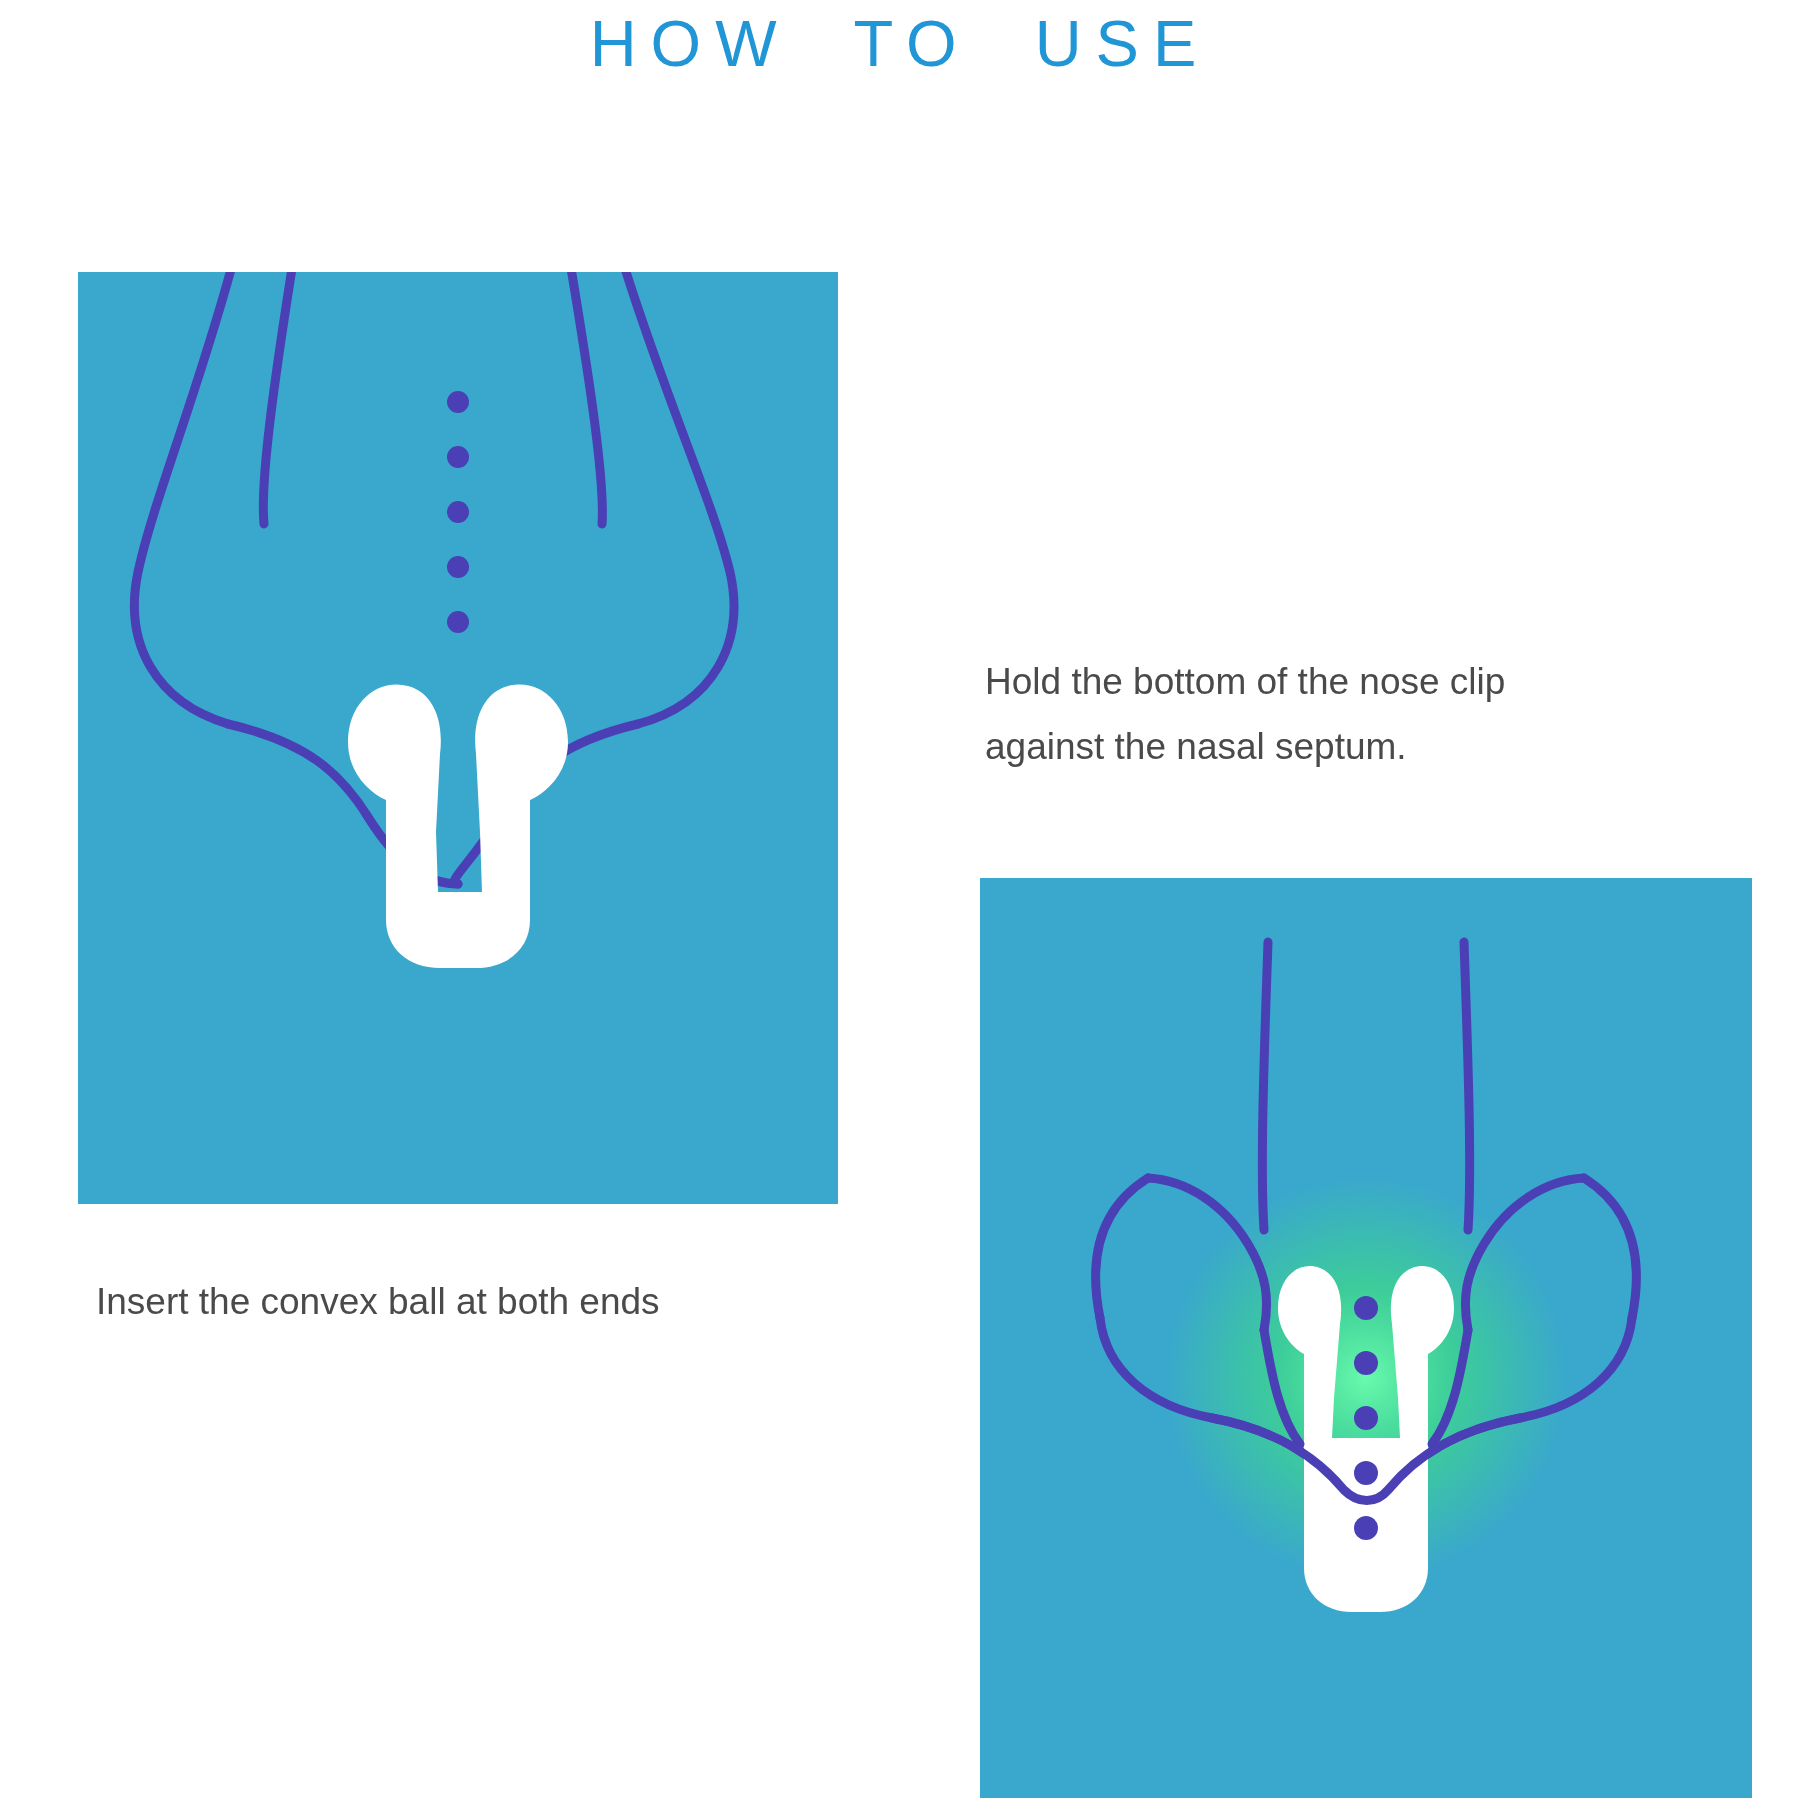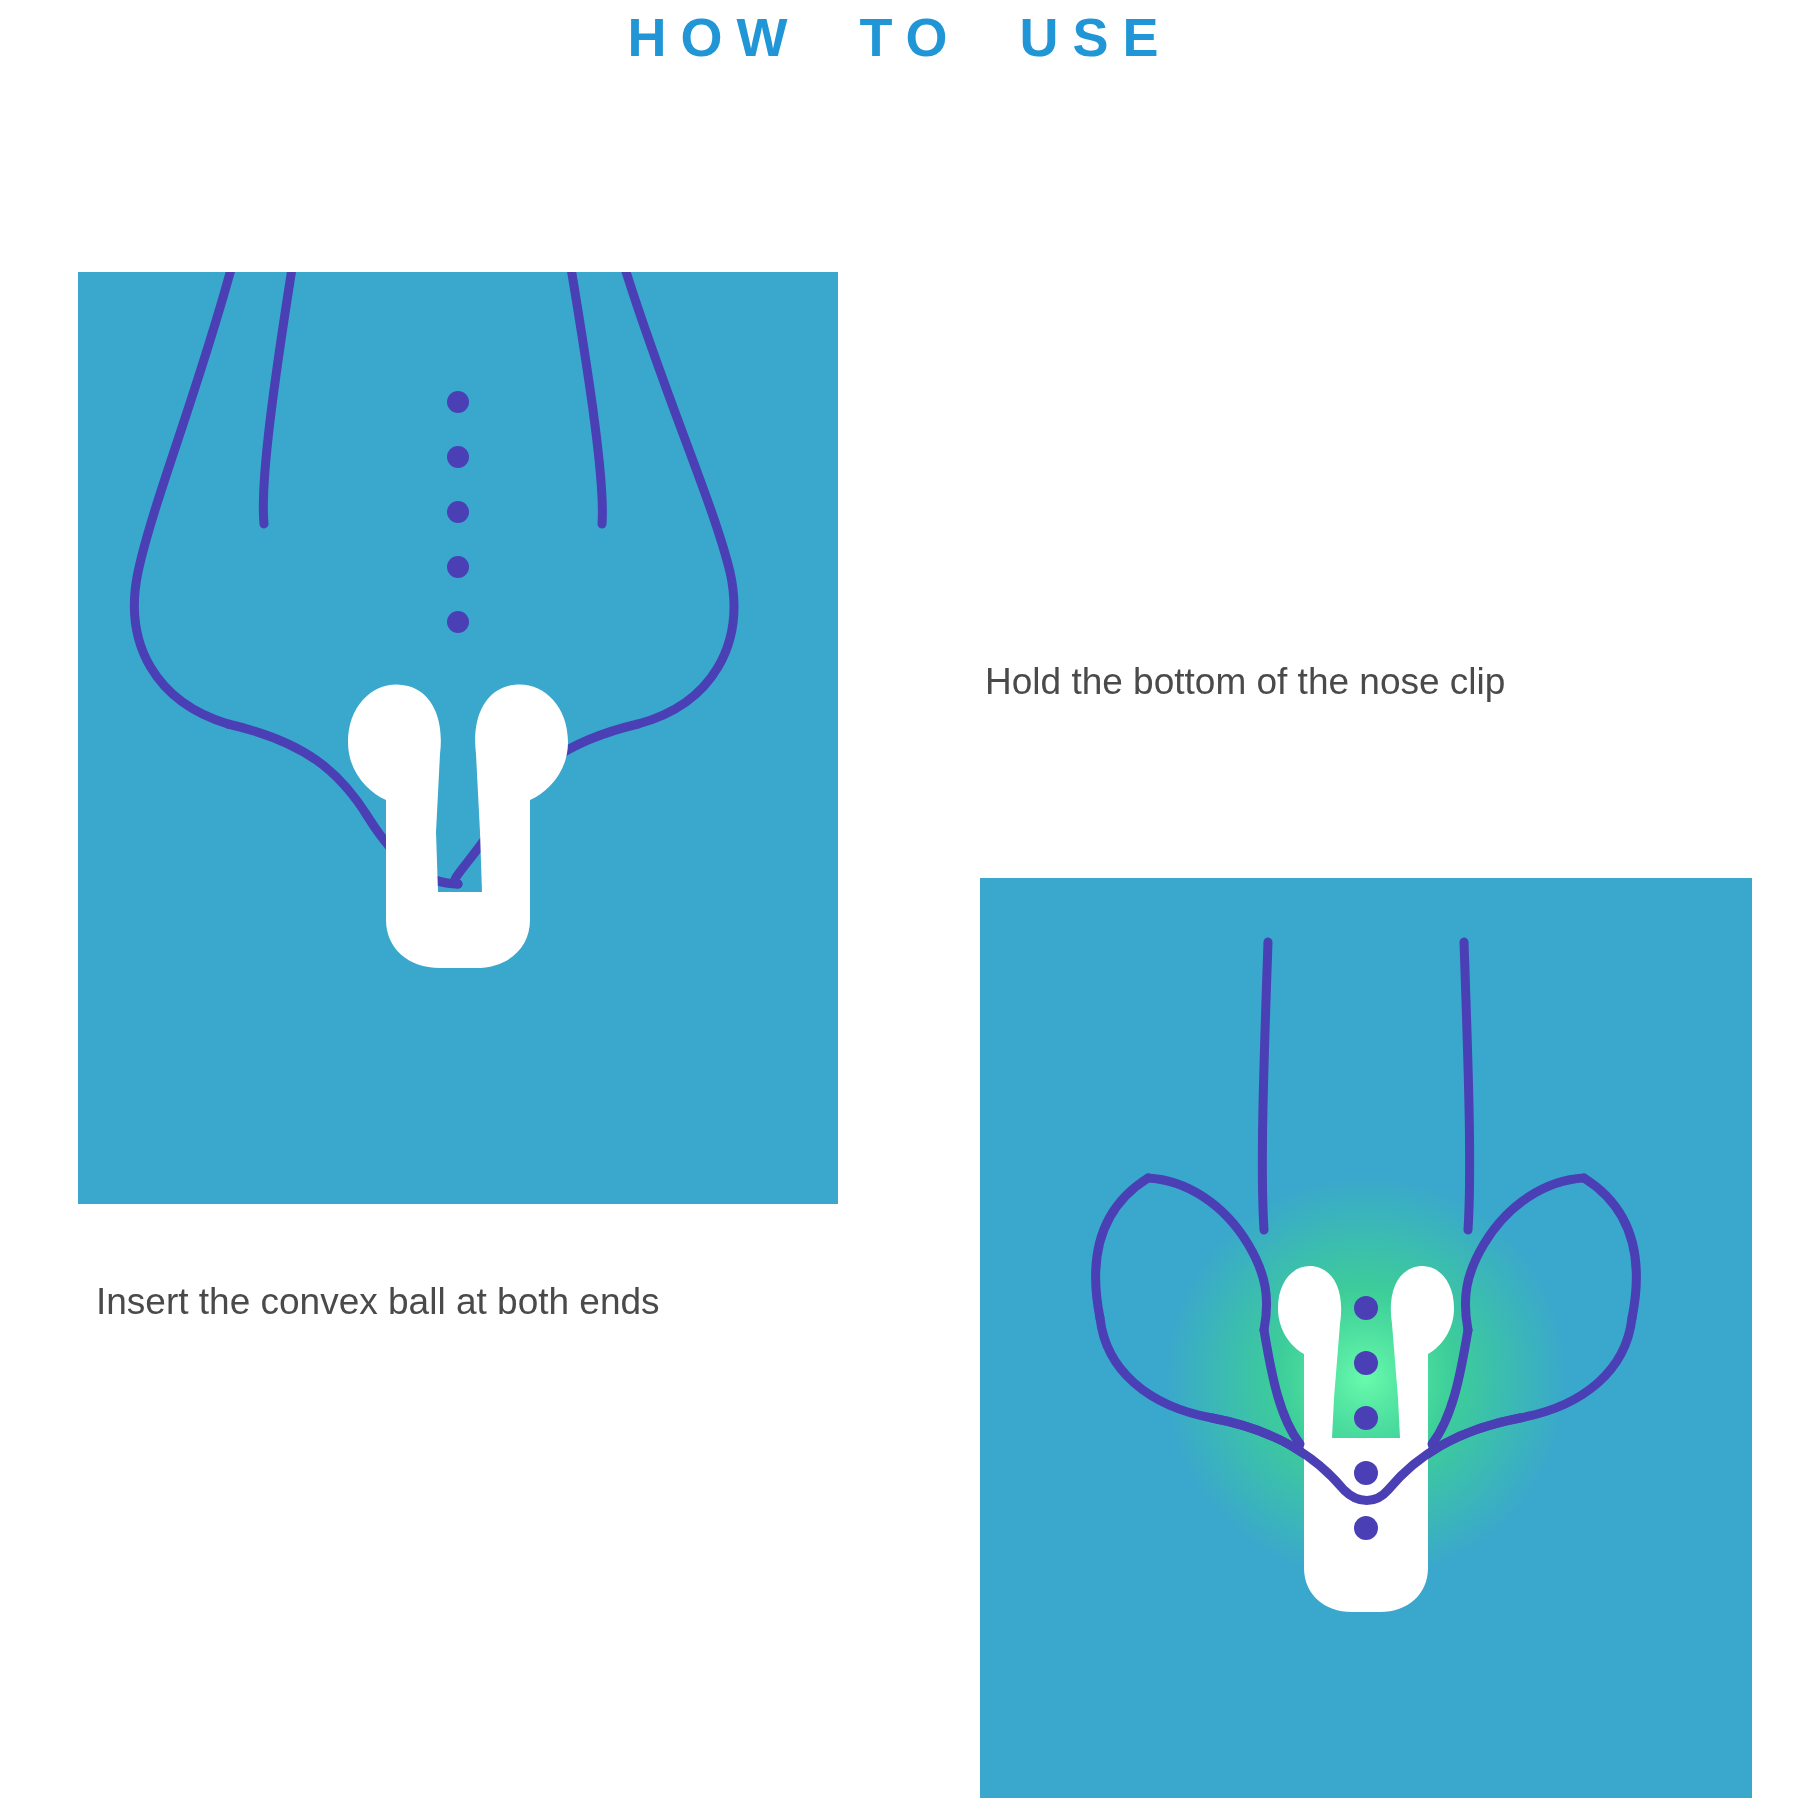--- a/index.html
+++ b/index.html
@@ -15,22 +15,22 @@
     overflow: hidden;
   }
 
   #page-title {
     position: absolute;
     top: 8px;
     left: 0;
     width: 1800px;
     text-align: center;
     color: #2196d6;
-    font-size: 54px;
-    font-weight: bold;
+    font-size: 65px;
+    font-weight: normal;
     letter-spacing: 14px;
     line-height: 1.1;
     white-space: pre;
   }
 
   .panel {
     position: absolute;
     background: #3aa8cc;
   }
 
@@ -133,20 +133,21 @@
     </g>
   </svg>
 </div>
 
 <div class="caption" id="caption-step1">
   <span class="line">Insert the convex ball at both ends</span>
 </div>
 
 <div class="caption" id="caption-step2">
   <span class="line">Hold  the  bottom  of  the  nose  clip</span>
+  <span class="line">against the nasal septum.</span>
 </div>
 
 <div class="panel" id="panel-step2">
   <svg width="772" height="920" viewBox="0 0 772 920">
     <defs>
       <radialGradient id="glowGrad" cx="50%" cy="50%" r="50%">
         <stop offset="0%" stop-color="#6bffab" stop-opacity="0.95"></stop>
         <stop offset="45%" stop-color="#3ee07f" stop-opacity="0.65"></stop>
         <stop offset="100%" stop-color="#3ee07f" stop-opacity="0"></stop>
       </radialGradient>

